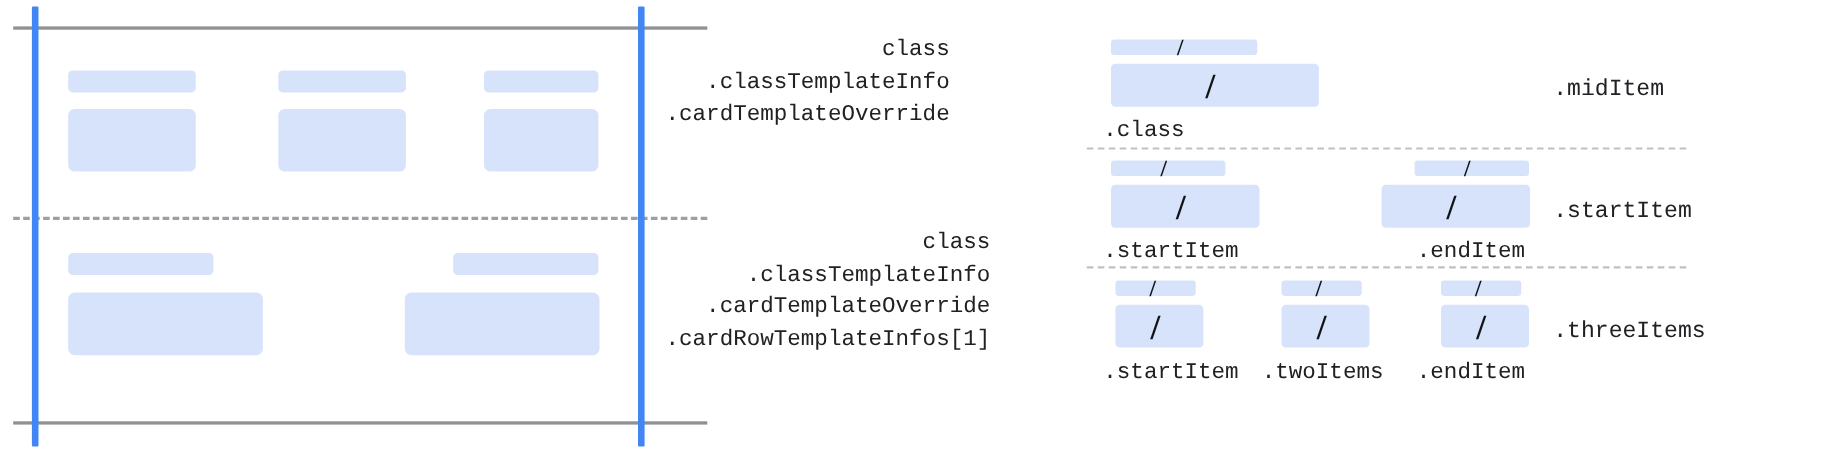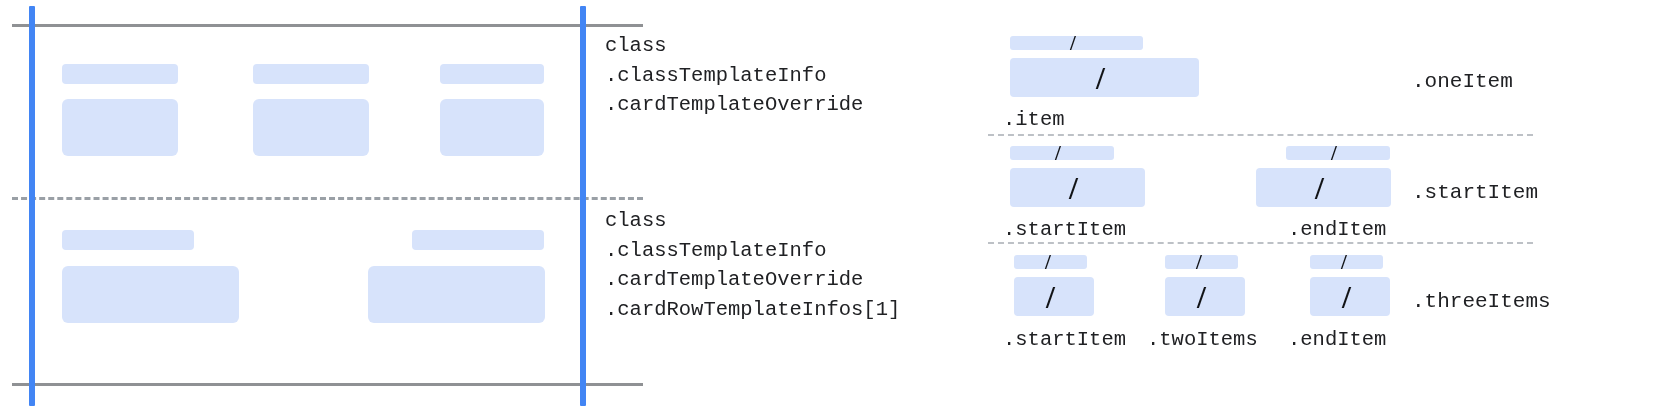--- a/index.html
+++ b/index.html
@@ -60,20 +60,21 @@
     line-height: 30px;
     letter-spacing: -0.2px;
     white-space: nowrap;
   }
   .ann-code {
     font-family: "Liberation Mono", monospace;
     font-size: 20.5px;
     color: #202124;
     line-height: 29.5px;
     white-space: pre;
+    text-align: right;
   }
 
   
   .sep-dotted {
     position: absolute;
     height: 0;
     border-top: 2px dashed #bdc1c6;
   }
   .slot {
     position: absolute;
@@ -156,22 +157,22 @@
   </div>
 
   <div class="abs" style="left:0; top:0; width:1676px; height:412px;">
 
     <div class="slot" style="left:1010px; top:36px; width:190px; height:70px;">
       <div class="slot-bar" style="left:0px; top:0px; width:133px; height:14px;"></div>
       <div class="slash" style="left:60px; top:-3px; font-size:21px;">/</div>
       <div class="slot-box" style="left:0px; top:22px; width:189px; height:39px;"></div>
       <div class="slash" style="left:86px; top:26px; font-size:32px;">/</div>
     </div>
-    <div class="code-label" style="left:1003px; top:108px;">.item</div>
-    <div class="code-label right" style="left:1412px; top:70px;">.oneItem</div>
+    <div class="code-label" style="left:1003px; top:108px;">.class</div>
+    <div class="code-label right" style="left:1412px; top:70px;">.midItem</div>
 
     <div class="sep-dotted" style="left:988px; top:134px; width:545px;"></div>
 
     <div class="slot" style="left:1010px; top:146px; width:136px; height:70px;">
       <div class="slot-bar" style="left:0px; top:0px; width:104px; height:14px;"></div>
       <div class="slash" style="left:45px; top:-3px; font-size:21px;">/</div>
       <div class="slot-box" style="left:0px; top:22px; width:135px; height:39px;"></div>
       <div class="slash" style="left:59px; top:26px; font-size:32px;">/</div>
     </div>
     <div class="code-label" style="left:1003px; top:218px;">.startItem</div>

